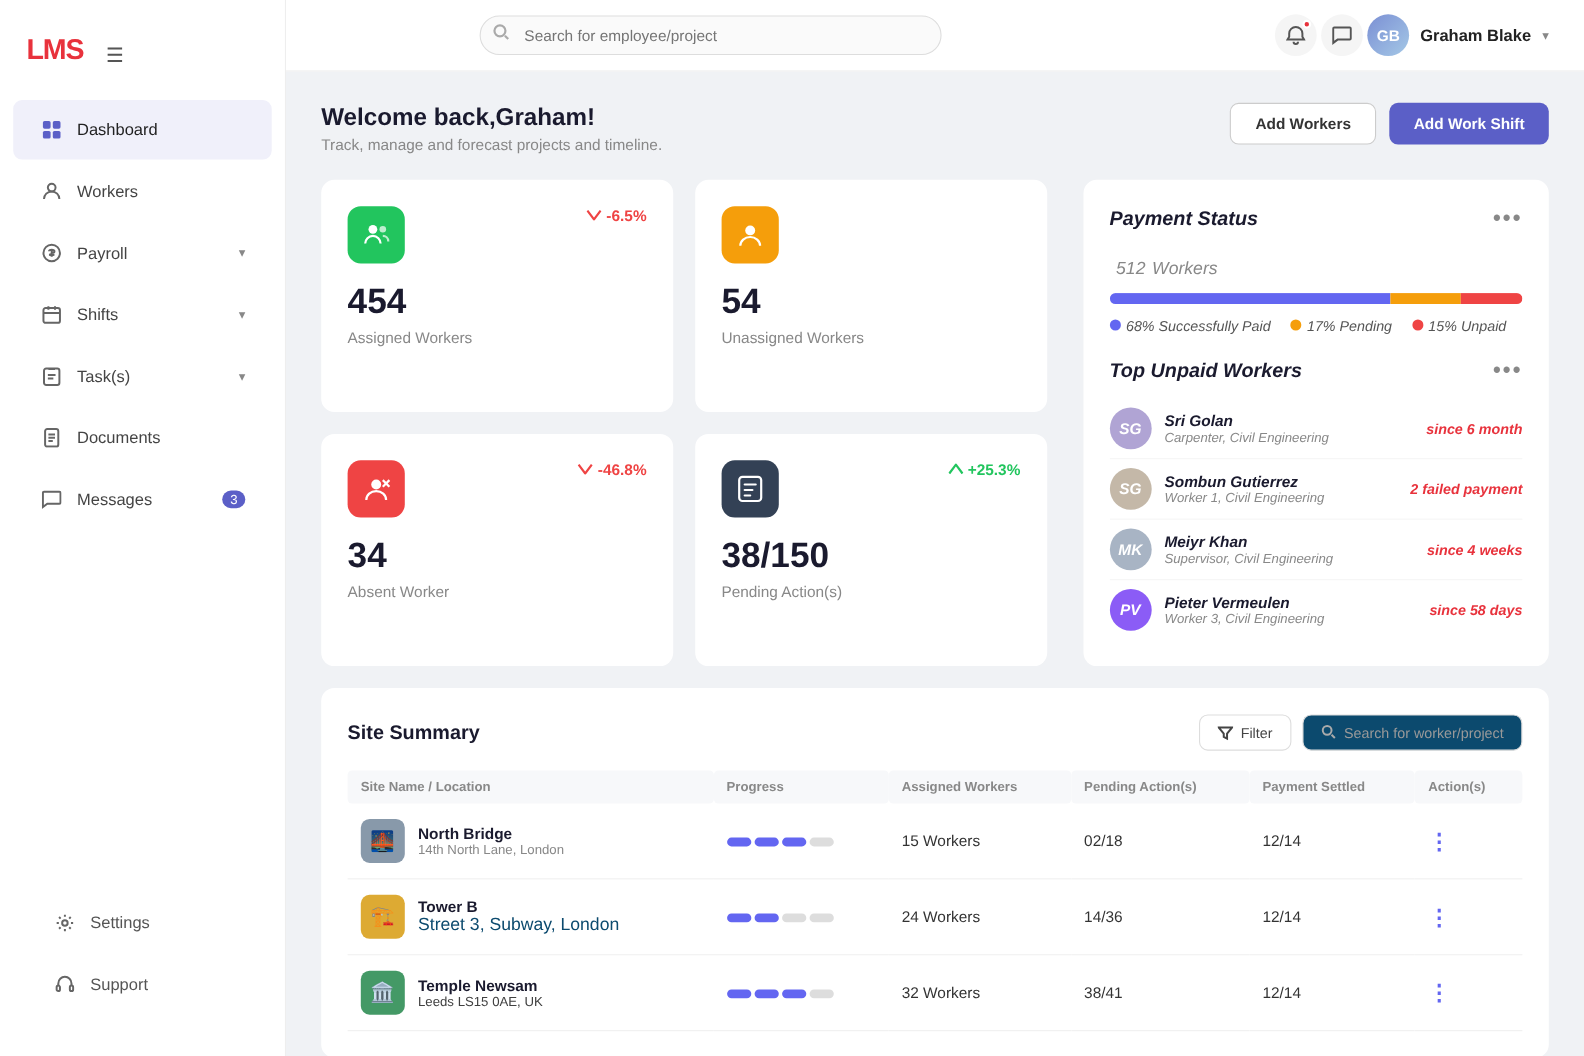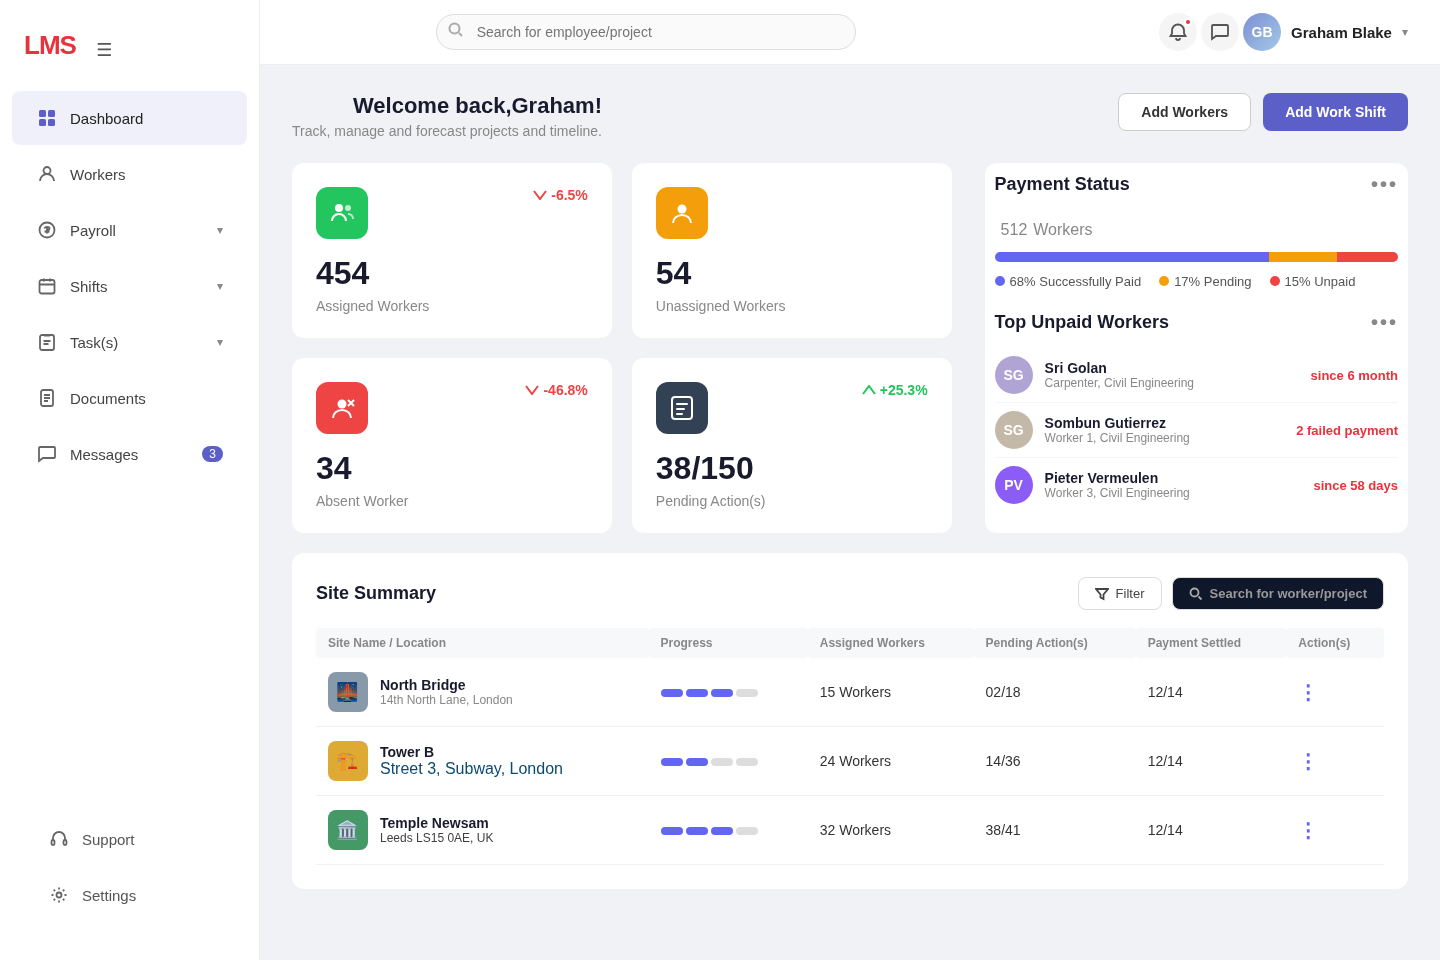--- a/index.html
+++ b/index.html
@@ -32,26 +32,26 @@
     .user-info { display: flex; align-items: center; gap: 10px; cursor: pointer; }
     .avatar { width: 38px; height: 38px; border-radius: 50%; background: linear-gradient(135deg, #7b8fd4, #a4c8e6); display: flex; align-items: center; justify-content: center; color: #fff; font-weight: 700; font-size: 14px; overflow: hidden; }
     .user-name { font-size: 15px; font-weight: 600; color: #222; }
     .chevron { color: #888; font-size: 12px; }
 
     
     .content { flex: 1; overflow-y: auto; padding: 28px 32px; background: #f0f2f5; }
 
     
     .page-header { display: flex; align-items: flex-start; justify-content: space-between; margin-bottom: 24px; }
-    .page-title { font-size: 22px; font-weight: 700; color: #1a1a2e; text-align: right; }
+    .page-title { font-size: 22px; font-weight: 700; color: #1a1a2e; }
     .page-subtitle { font-size: 14px; color: #888; margin-top: 4px; }
     .header-btns { display: flex; gap: 12px; }
     .btn-outline { padding: 10px 22px; border: 1.5px solid #ccc; border-radius: 8px; background: #fff; font-size: 14px; font-weight: 600; color: #333; cursor: pointer; }
     .btn-primary { padding: 10px 22px; border: none; border-radius: 8px; background: #5b5fc7; font-size: 14px; font-weight: 600; color: #fff; cursor: pointer; }
-    .payment-panel { background: #fff; border-radius: 12px; padding: 10px; }
+    .payment-panel { background: #fff; border-radius: 12px; padding: 24px; font-style: italic; }
     .stat-card { background: #fff; border-radius: 12px; padding: 24px; }
     .card-top { display: flex; align-items: flex-start; justify-content: space-between; margin-bottom: 16px; }
     .card-icon { width: 52px; height: 52px; border-radius: 12px; display: flex; align-items: center; justify-content: center; }
     .icon-green { background: #22c55e; }
     .icon-orange { background: #f59e0b; }
     .icon-red { background: #ef4444; }
     .icon-dark { background: #334155; }
     .card-change { display: flex; align-items: center; gap: 4px; font-size: 14px; font-weight: 600; }
     .change-down { color: #ef4444; }
     .change-up { color: #22c55e; }
@@ -79,21 +79,21 @@
     .worker-name { font-size: 14px; font-weight: 600; color: #1a1a2e; }
     .worker-role { font-size: 12px; color: #888; }
     .worker-status { font-size: 13px; font-weight: 600; color: #e8323c; }
 
     
     .site-section { background: #fff; border-radius: 12px; padding: 24px; }
     .site-header { display: flex; align-items: center; justify-content: space-between; margin-bottom: 18px; }
     .site-title { font-size: 18px; font-weight: 700; color: #1a1a2e; }
     .site-tools { display: flex; gap: 10px; }
     .filter-btn { display: flex; align-items: center; gap: 7px; padding: 8px 16px; border: 1.5px solid #ddd; border-radius: 8px; background: #fff; font-size: 13px; color: #444; cursor: pointer; font-weight: 500; }
-    .search-btn { display: flex; align-items: center; gap: 7px; padding: 8px 16px; border: 1.5px solid #ddd; border-radius: 8px; background: #0f172a; font-size: 13px; color: #999; cursor: pointer; font-weight: bold; }
+    .search-btn { display: flex; gap: 7px; padding: 8px 16px; border: 1.5px solid #ddd; border-radius: 8px; background: #0c4a6e; font-size: 13px; color: #999; cursor: pointer; }
     .table { width: 100%; border-collapse: collapse; }
     .table th { text-align: left; font-size: 12px; font-weight: 600; color: #888; padding: 8px 12px; background: #f7f8fa; border-radius: 4px; }
     .table td { padding: 14px 12px; font-size: 14px; color: #333; border-bottom: 1px solid #f0f0f0; vertical-align: middle; }
   </style>
 </head>
 <body>
 
 <div class="sidebar">
   <div class="sidebar-logo">
     <span class="logo-text">LMS</span>
@@ -166,35 +166,35 @@
           </svg>
       </span>
       <span>Messages</span>
       <span class="nav-badge">3</span>
     </div>
   </nav>
   <div class="sidebar-bottom">
     <div class="nav-item">
       <span class="nav-icon">
         <svg width="18" height="18" viewBox="0 0 18 18" fill="none" stroke="currentColor" stroke-width="1.8">
+            <circle cx="9" cy="9" r="2.5"></circle>
+            <path d="M9 1.5v2M9 14.5v2M1.5 9h2M14.5 9h2M3.7 3.7l1.4 1.4M12.9 12.9l1.4 1.4M3.7 14.3l1.4-1.4M12.9 5.1l1.4-1.4"></path>
+          </svg>
+      </span>
+      <span>Settings</span>
+    </div>
+    <div class="nav-item">
+      <span class="nav-icon">
+        <svg width="18" height="18" viewBox="0 0 18 18" fill="none" stroke="currentColor" stroke-width="1.8">
             <path d="M3 10V8a6 6 0 0 1 12 0v2"></path>
             <rect x="1.5" y="10" width="3" height="5" rx="1.5"></rect>
             <rect x="13.5" y="10" width="3" height="5" rx="1.5"></rect>
           </svg>
       </span>
       <span>Support</span>
-    </div>
-    <div class="nav-item">
-      <span class="nav-icon">
-        <svg width="18" height="18" viewBox="0 0 18 18" fill="none" stroke="currentColor" stroke-width="1.8">
-            <circle cx="9" cy="9" r="2.5"></circle>
-            <path d="M9 1.5v2M9 14.5v2M1.5 9h2M14.5 9h2M3.7 3.7l1.4 1.4M12.9 12.9l1.4 1.4M3.7 14.3l1.4-1.4M12.9 5.1l1.4-1.4"></path>
-          </svg>
-      </span>
-      <span>Settings</span>
     </div>
   </div>
 </div>
 
 <div class="main">
 
   <div class="topbar">
     <div class="search-bar">
       <span class="search-icon-wrap">
         <svg width="16" height="16" viewBox="0 0 16 16" fill="none" stroke="#aaa" stroke-width="2">
@@ -351,20 +351,28 @@
             </div>
             <div class="worker-status">since 6 month</div>
           </div>
           <div class="unpaid-item">
             <div class="worker-avatar" style="background:#c4b8a8;">SG</div>
             <div class="worker-info">
               <div class="worker-name">Sombun Gutierrez</div>
               <div class="worker-role">Worker 1, Civil Engineering</div>
             </div>
             <div class="worker-status">2 failed payment</div>
+          </div>
+          <div class="unpaid-item">
+            <div class="worker-avatar" style="background:#a8b4c4;">MK</div>
+            <div class="worker-info">
+              <div class="worker-name">Meiyr Khan</div>
+              <div class="worker-role">Supervisor, Civil Engineering</div>
+            </div>
+            <div class="worker-status">since 4 weeks</div>
           </div>
           <div class="unpaid-item">
             <div class="worker-avatar" style="background:#8b5cf6;">PV</div>
             <div class="worker-info">
               <div class="worker-name">Pieter Vermeulen</div>
               <div class="worker-role">Worker 3, Civil Engineering</div>
             </div>
             <div class="worker-status">since 58 days</div>
           </div>
         </div>

